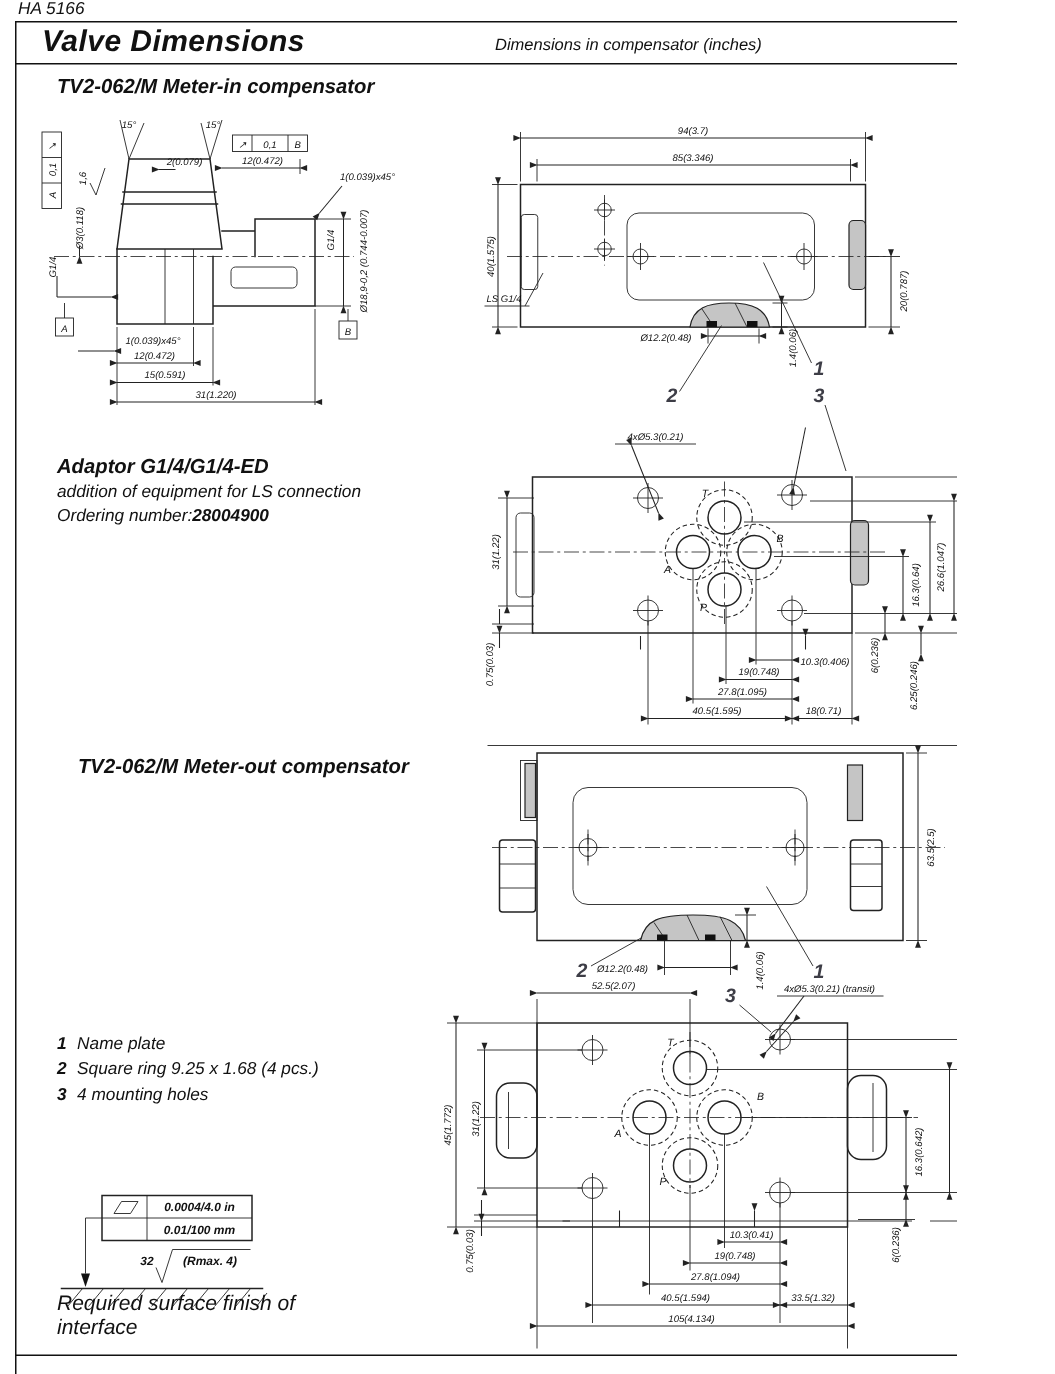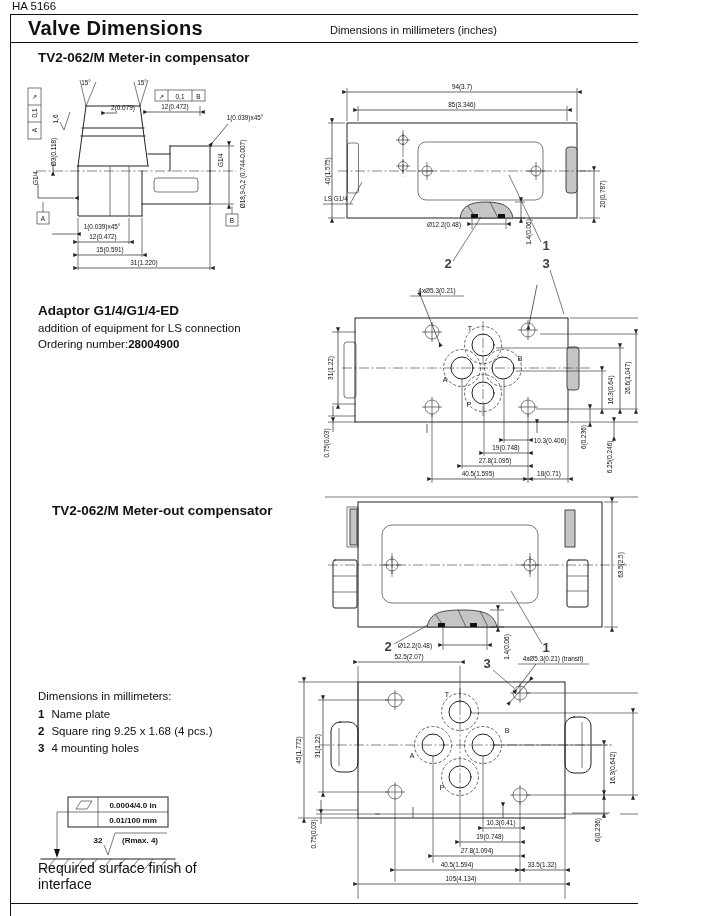--- a/index.html
+++ b/index.html
@@ -1,17 +1,17 @@
 <!DOCTYPE html>
 <html><head>
 <meta charset="utf-8">
 <style>
   html,body{margin:0;padding:0;background:#fff;}
   .page{position:relative;width:638px;height:916px;background:#fff;overflow:hidden;
-        font-family:"Liberation Sans",sans-serif;color:#111;}
+        font-family:"Liberation Sans",sans-serif;color:#111;font-style:italic;}
   .doccode{position:absolute;left:12px;top:0px;font-size:11.5px;}
   .frame{position:absolute;left:10px;top:14px;width:684px;height:910px;border:1.5px solid #111;}
   .titlebar{position:absolute;left:10px;top:14px;width:684px;height:28px;border-bottom:1.2px solid #111;}
   .title{position:absolute;left:28px;top:17px;font-size:20px;font-weight:bold;letter-spacing:.3px;}
   .units{position:absolute;left:330px;top:24px;font-size:11px;}
   .h2{position:absolute;font-size:13.5px;font-weight:bold;}
   .sub{position:absolute;font-size:11.5px;}
   .legend{position:absolute;left:38px;top:688px;font-size:11.5px;line-height:17px;}
   .legend .t{margin-bottom:1px;}
   .legend b{margin-right:7px;}
@@ -31,21 +31,21 @@
   .blk{fill:#111;stroke:none;}
 </style>
 </head>
 <body>
 
 <div class="page">
   <div class="doccode">HA 5166</div>
   <div class="frame"></div>
   <div class="titlebar"></div>
   <div class="title">Valve Dimensions</div>
-  <div class="units">Dimensions in millimeters (inches)</div>
+  <div class="units">Dimensions in compensator (inches)</div>
 
   <div class="h2" style="left:38px;top:50px;">TV2-062/M Meter-in compensator</div>
 
   <svg style="left:22px;top:76px;" width="300" height="222" viewBox="0 0 300 222">
     <defs>
         <marker id="m1" viewBox="0 0 10 8" refX="0.5" refY="4" markerWidth="8" markerHeight="8" orient="auto-start-reverse">
           <path d="M0,4 L9,0.5 L9,7.5 Z" fill="#222"></path>
         </marker>
       </defs>
     <g>
@@ -363,21 +363,20 @@
       <path class="dl" d="M105,220 H230" marker-start="url(#m5)" marker-end="url(#m5)"></path>
       <text x="167" y="217">40.5(1.594)</text>
       <path class="dl" d="M230,220 H275" marker-start="url(#m5)" marker-end="url(#m5)"></path>
       <text x="252" y="217">33.5(1.32)</text>
       <path class="dl" d="M68,234 H275" marker-start="url(#m5)" marker-end="url(#m5)"></path>
       <text x="171" y="231">105(4.134)</text>
     </g>
   </svg>
 
   <div class="legend">
-    <div class="t">Dimensions in millimeters:</div>
     <div><b>1</b><span>Name plate</span></div>
     <div><b>2</b><span>Square ring 9.25 x 1.68 (4 pcs.)</span></div>
     <div><b>3</b><span>4 mounting holes</span></div>
   </div>
 
   <svg style="left:35px;top:793px;" width="210" height="80" viewBox="0 0 210 80">
     <rect class="ln" x="33" y="4" width="100" height="30"></rect>
     <path class="thin" d="M33,19 H133 M63,4 V34"></path>
     <path class="thin" d="M41,16 L46,8 H57 L52,16 Z"></path>
     <text class="dimb" x="98" y="14.5">0.0004/4.0 in</text>

